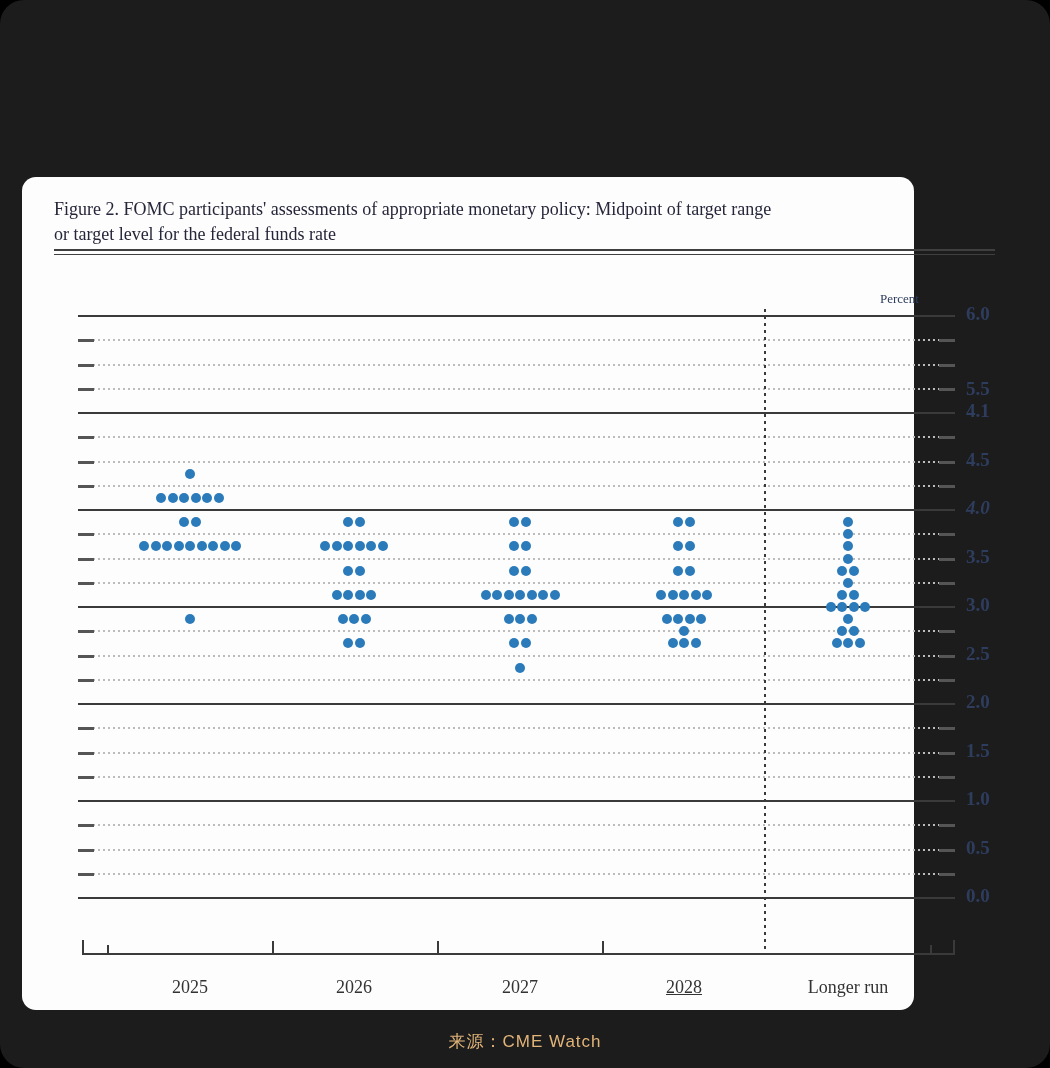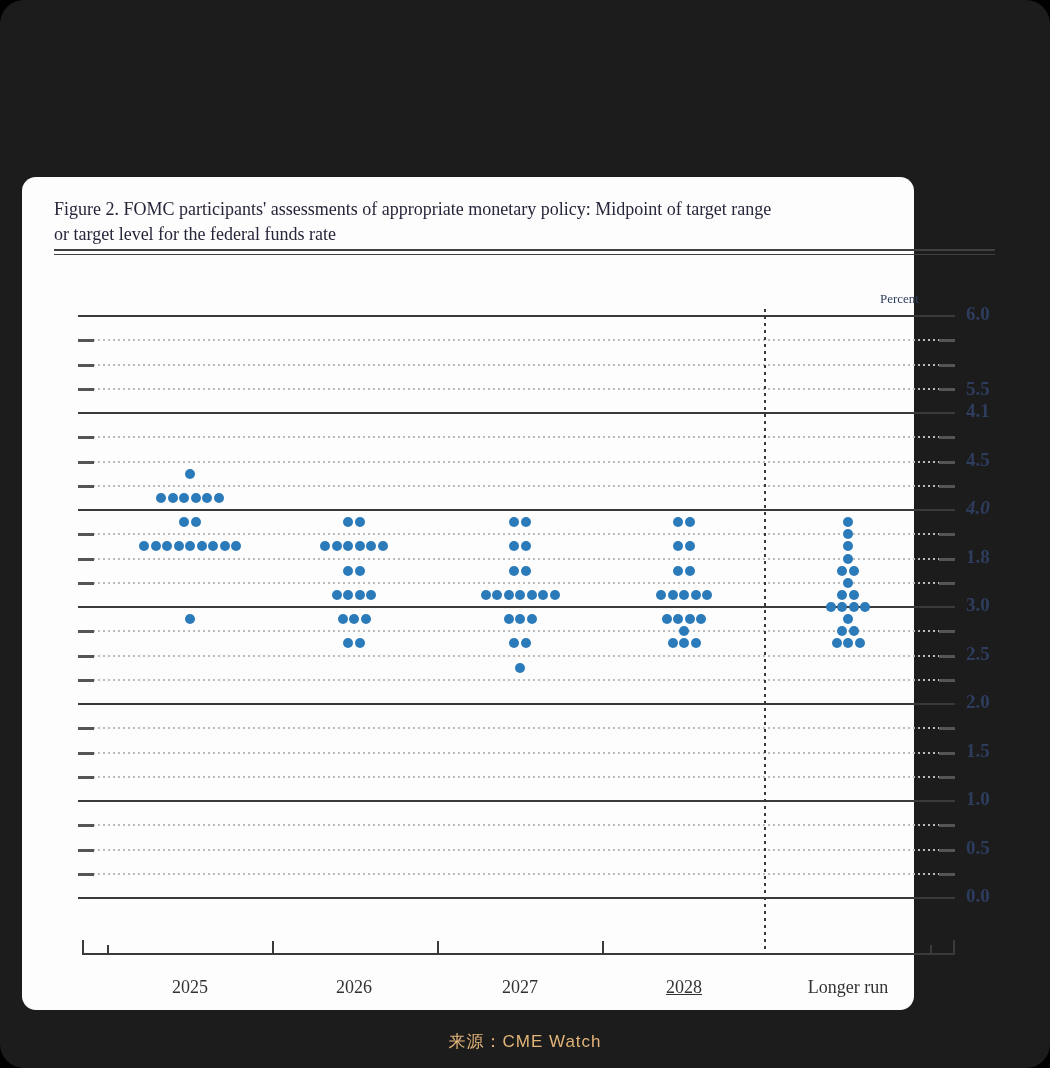--- a/index.html
+++ b/index.html
@@ -111,21 +111,21 @@
         <div class="grid-tick" style="left: 917px; top: 186.5px;"></div>
         <div class="grid-dotted" style="left: 56px; top: 162.25px; width: 877px;"></div>
         <div class="grid-tick" style="left: 56px; top: 162.25px;"></div>
         <div class="grid-tick" style="left: 917px; top: 162.25px;"></div>
         <div class="grid-solid" style="left: 56px; top: 138px; width: 877px;"></div>
         <div class="ytick-label" style="left: 944px; top: 126px;">6.0</div>
         <div class="ytick-label" style="left: 944px; top: 174.5px; margin-top: 26px;">5.5</div>
         <div class="ytick-label" style="left: 944px; top: 223px;">4.1</div>
         <div class="ytick-label" style="left: 944px; top: 271.5px;">4.5</div>
         <div class="ytick-label" style="left: 944px; top: 320px; font-style: italic;">4.0</div>
-        <div class="ytick-label" style="left: 944px; top: 368.5px;">1.8</div>
+        <div class="ytick-label" style="left: 944px; top: 368.5px;">3.5</div>
         <div class="ytick-label" style="left: 944px; top: 417px;">3.0</div>
         <div class="ytick-label" style="left: 944px; top: 465.5px;">2.5</div>
         <div class="ytick-label" style="left: 944px; top: 514px;">2.0</div>
         <div class="ytick-label" style="left: 944px; top: 562.5px;">1.5</div>
         <div class="ytick-label" style="left: 944px; top: 611px;">1.0</div>
         <div class="ytick-label" style="left: 944px; top: 659.5px;">0.5</div>
         <div class="ytick-label" style="left: 944px; top: 708px;">0.0</div>
         <div class="percent-label" style="left: 820px; top: 114px; width: 115px;">Percent</div>
         <div class="sep-dashed" style="left: 742px; top: 132px; height: 644px;"></div>
         <div class="x-axis" style="left: 60px; top: 776px; width: 873px;"></div>

